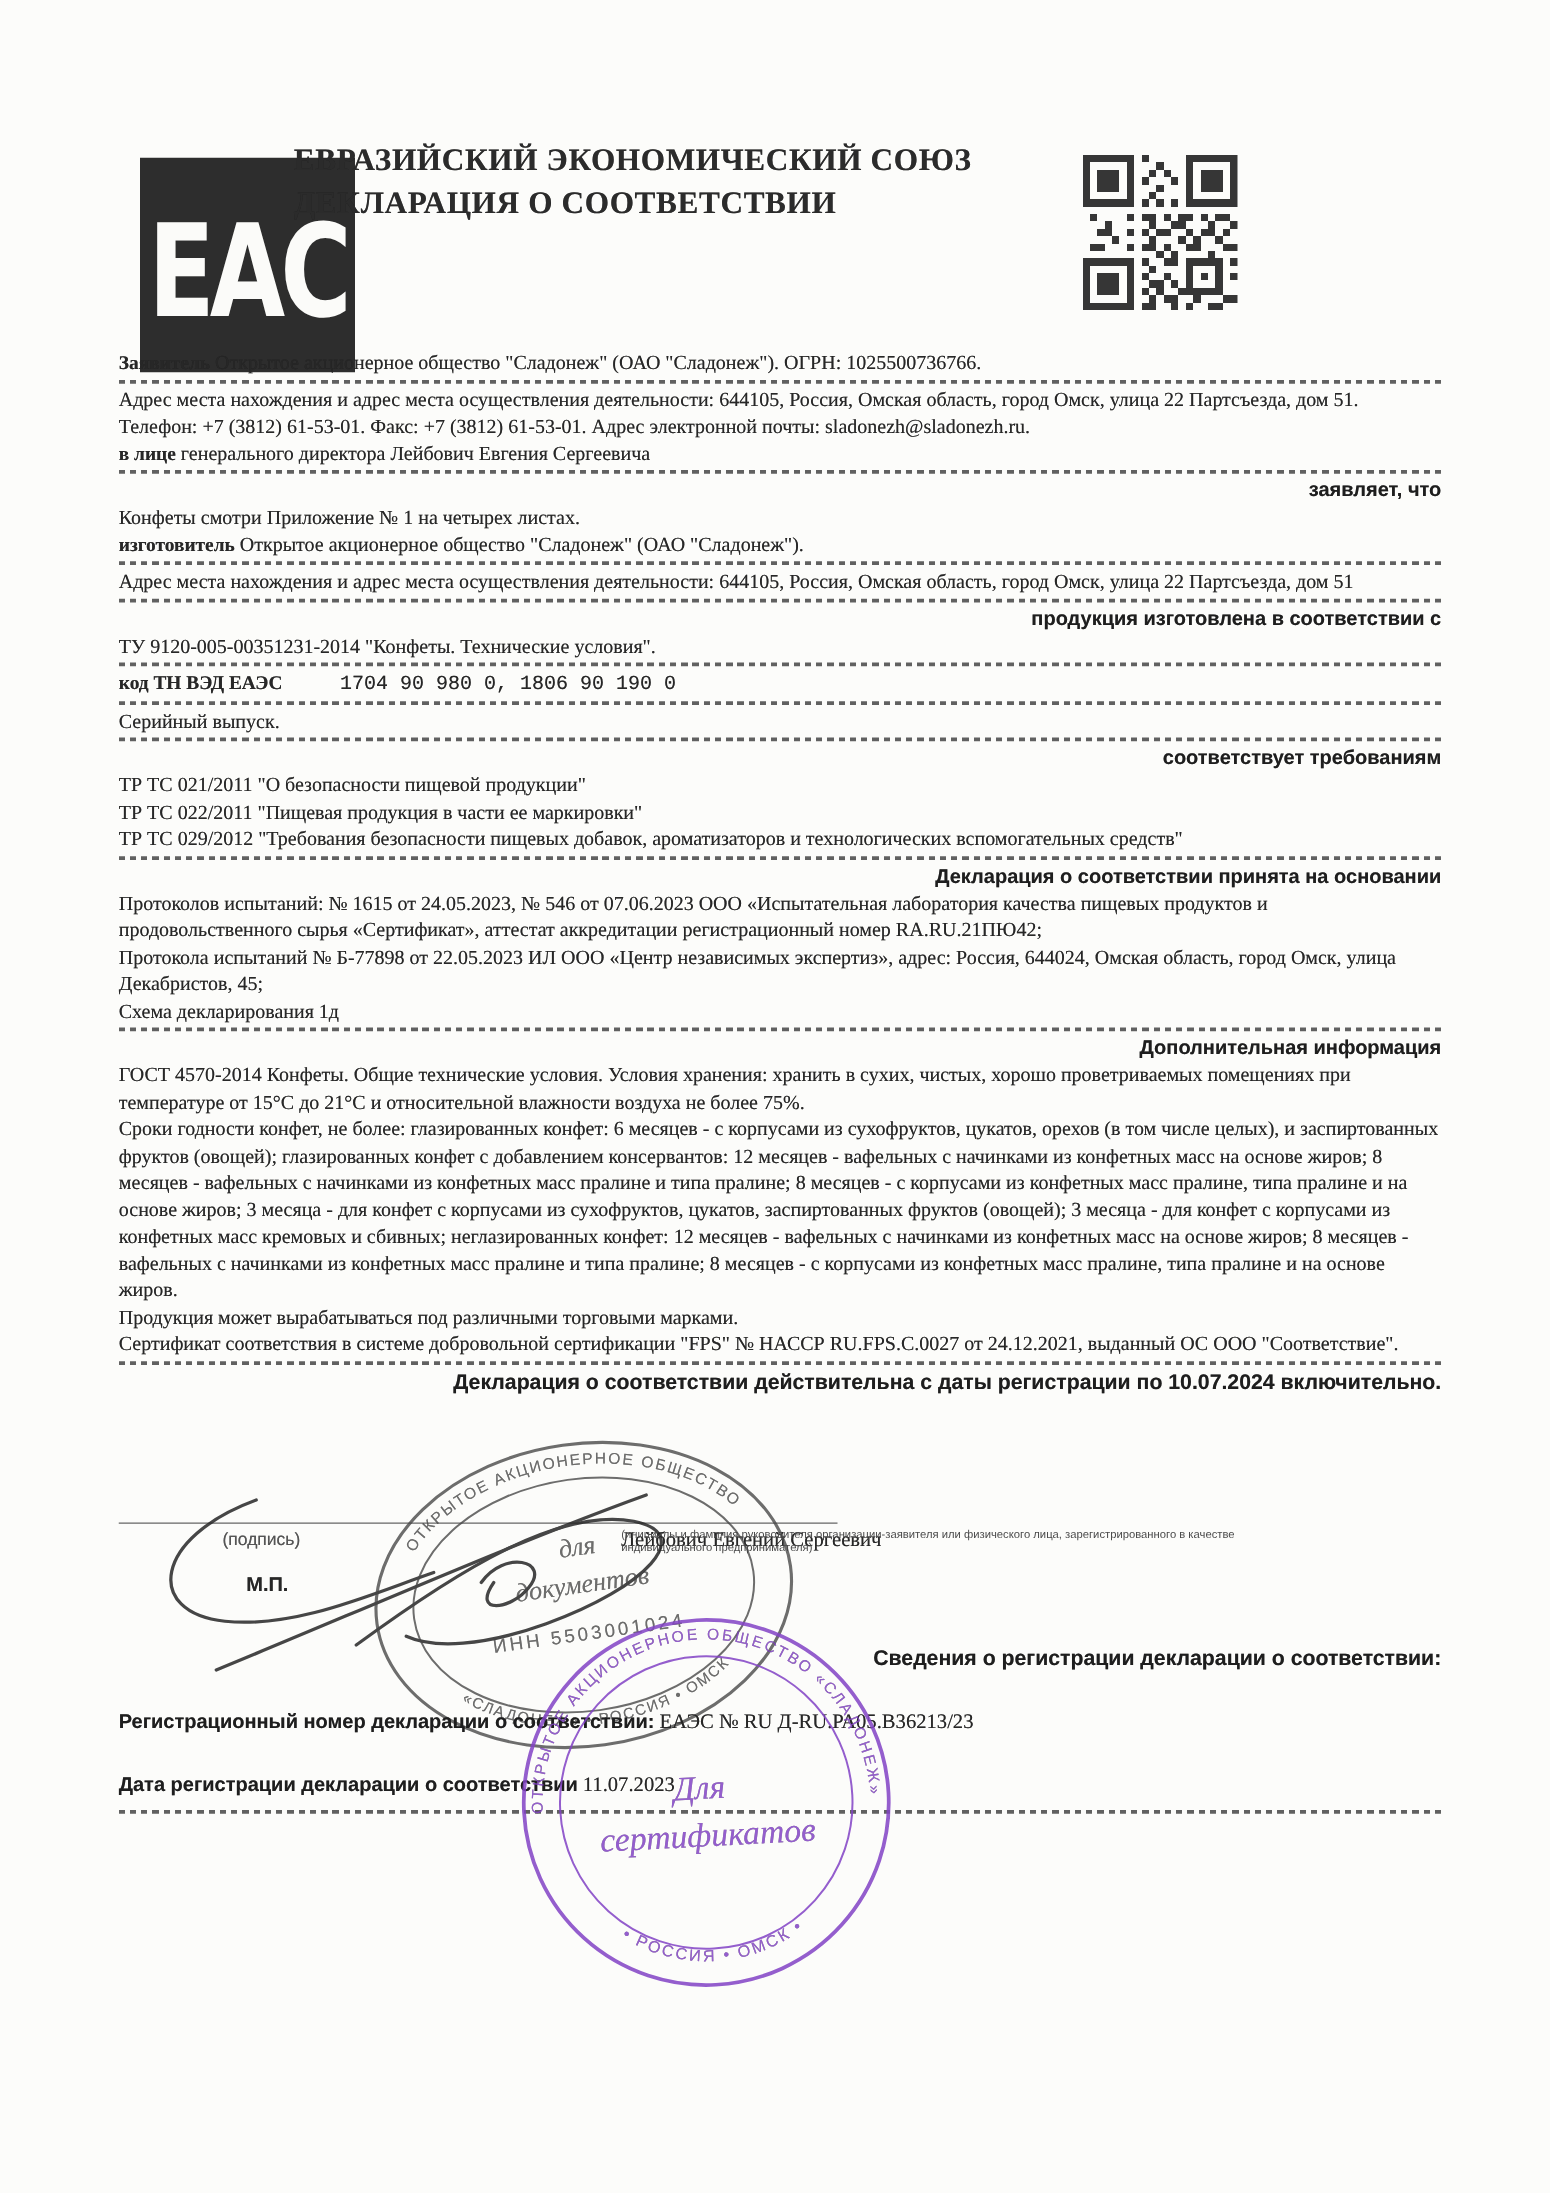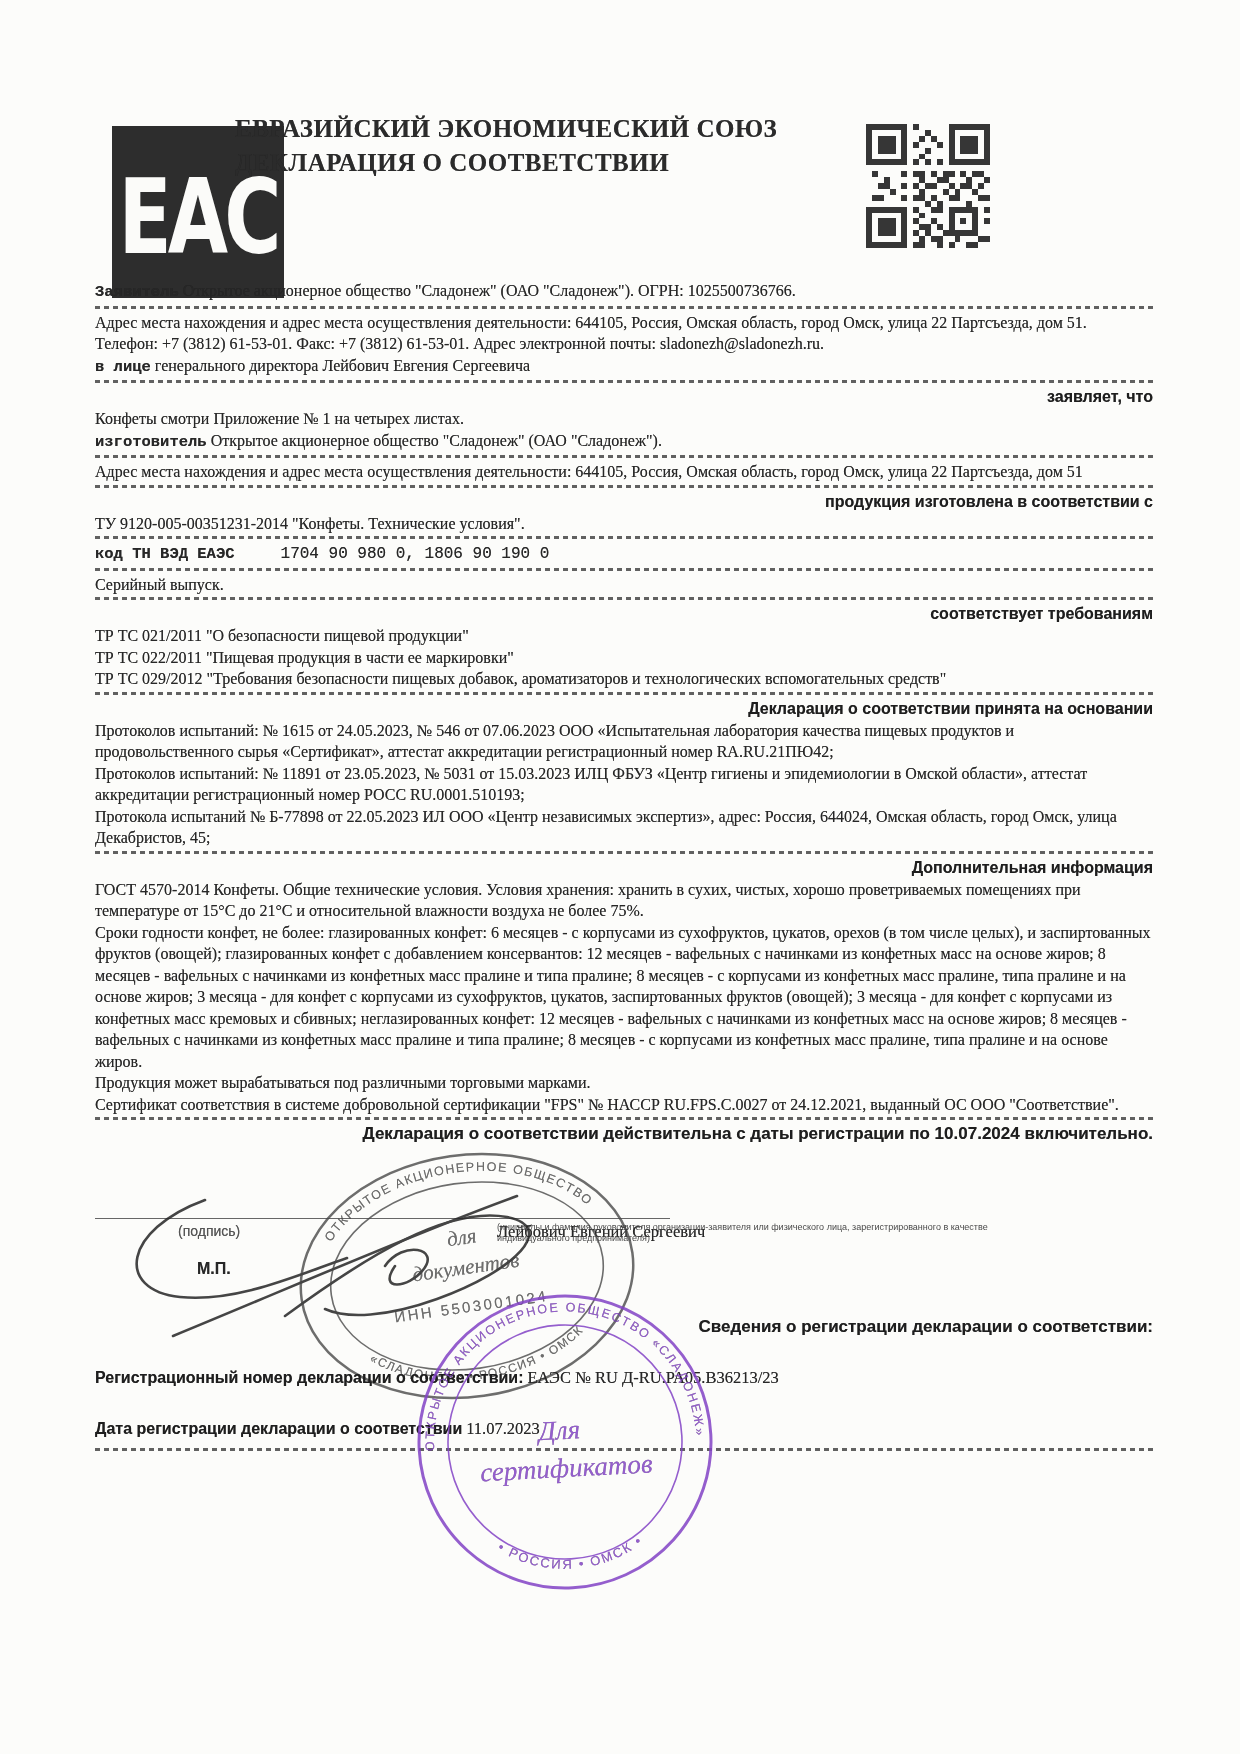--- a/index.html
+++ b/index.html
@@ -11,21 +11,21 @@
   }
   
   .eac-logo{position:absolute;left:112px;top:126px;width:172px;height:172px;}
   .doc-title{
     position:absolute;left:235px;top:112px;width:590px;
     font-weight:bold;font-size:25px;line-height:34px;letter-spacing:.5px;color:#2b2b2b;
   }
   .qr{position:absolute;left:866px;top:124px;width:124px;height:124px;}
   
   .content{position:absolute;left:95px;top:280px;width:1058px;font-size:16px;line-height:21.5px;}
-  .lbl{font-family:Liberation Mono, monospace;font-weight:bold;font-size:15.5px;}
+  .lbl{font-family:Liberation Serif, serif;font-weight:bold;font-size:15.5px;}
   .bold-sans{font-family:"Liberation Sans",sans-serif;font-weight:bold;font-size:16px;line-height:22px;color:#1e1e1e;text-align:right;}
   .dash{height:3px;margin:2px 0 3px 0;opacity:.8;
     background:repeating-linear-gradient(90deg,#3a3a3a 0 5px,transparent 5px 9px);}
   .row{position:relative;}
   .tnved-val{display:inline-block;margin-left:42px;font-family:Liberation Mono, monospace;}
   .validity{font-size:17px;}
   
   .sig-line{position:absolute;left:95px;top:1218px;width:575px;border-top:1.6px solid #4b4b4b;opacity:.85;}
   .sig-caption{position:absolute;left:178px;top:1223px;font-size:14px;color:#555;font-family:"Liberation Sans",sans-serif;}
   .sig-name{position:absolute;left:497px;top:1190px;font-size:16.5px;margin-top:32px;}
@@ -188,22 +188,22 @@
     <div class="dash"></div>
 
     <div class="row bold-sans">соответствует требованиям</div>
     <div class="row">ТР ТС 021/2011 "О безопасности пищевой продукции"</div>
     <div class="row">ТР ТС 022/2011 "Пищевая продукция в части ее маркировки"</div>
     <div class="row">ТР ТС 029/2012 "Требования безопасности пищевых добавок, ароматизаторов и технологических вспомогательных средств"</div>
     <div class="dash"></div>
 
     <div class="row bold-sans">Декларация о соответствии принята на основании</div>
     <div class="row">Протоколов испытаний: № 1615 от 24.05.2023, № 546 от 07.06.2023 ООО «Испытательная лаборатория качества пищевых продуктов и продовольственного сырья «Сертификат», аттестат аккредитации регистрационный номер RA.RU.21ПЮ42;</div>
-    <div class="row">Протоколов испытаний: № 11891 от 23.05.2023, № 5031 от 15.03.2023 ИЛЦ ФБУЗ «Центр гигиены и эпидемиологии в Омской области», аттестат аккредитации регистрационный номер РОСС RU.0001.510193;</div>
     <div class="row">Протокола испытаний № Б-77898 от 22.05.2023 ИЛ ООО «Центр независимых экспертиз», адрес: Россия, 644024, Омская область, город Омск, улица Декабристов, 45;</div>
+    <div class="row">Схема декларирования 1д</div>
     <div class="dash"></div>
 
     <div class="row bold-sans">Дополнительная информация</div>
     <div class="row">ГОСТ 4570-2014 Конфеты. Общие технические условия. Условия хранения: хранить в сухих, чистых, хорошо проветриваемых помещениях при температуре от 15°С до 21°С и относительной влажности воздуха не более 75%.</div>
     <div class="row">Сроки годности конфет, не более: глазированных конфет: 6 месяцев - с корпусами из сухофруктов, цукатов, орехов (в том числе целых), и заспиртованных фруктов (овощей); глазированных конфет с добавлением консервантов: 12 месяцев - вафельных с начинками из конфетных масс на основе жиров; 8 месяцев - вафельных с начинками из конфетных масс пралине и типа пралине; 8 месяцев - с корпусами из конфетных масс пралине, типа пралине и на основе жиров; 3 месяца - для конфет с корпусами из сухофруктов, цукатов, заспиртованных фруктов (овощей); 3 месяца - для конфет с корпусами из конфетных масс кремовых и сбивных; неглазированных конфет: 12 месяцев - вафельных с начинками из конфетных масс на основе жиров; 8 месяцев - вафельных с начинками из конфетных масс пралине и типа пралине; 8 месяцев - с корпусами из конфетных масс пралине, типа пралине и на основе жиров.</div>
     <div class="row">Продукция может вырабатываться под различными торговыми марками.</div>
     <div class="row">Сертификат соответствия в системе добровольной сертификации "FPS" № НАССР RU.FPS.C.0027 от 24.12.2021, выданный ОС ООО "Соответствие".</div>
     <div class="dash"></div>
 
     <div class="row bold-sans validity">Декларация о соответствии действительна с даты регистрации по 10.07.2024 включительно.</div>

